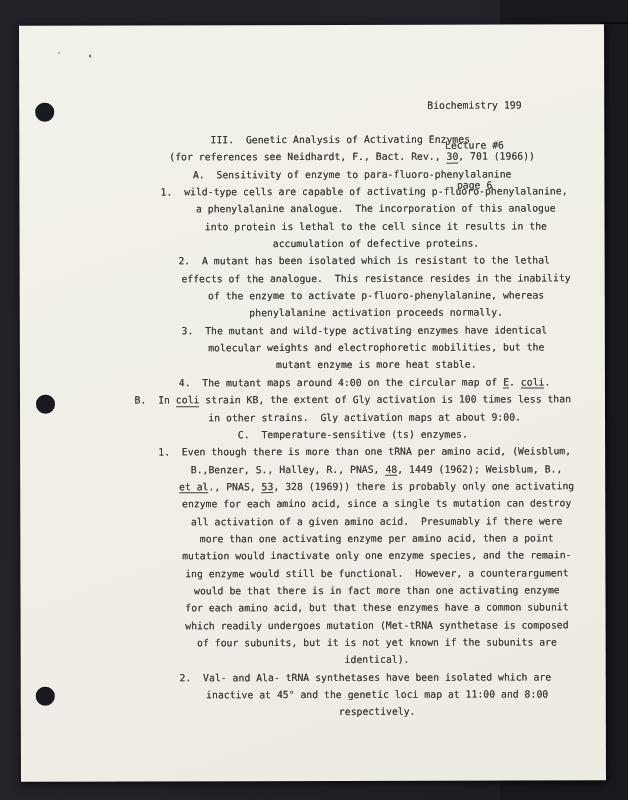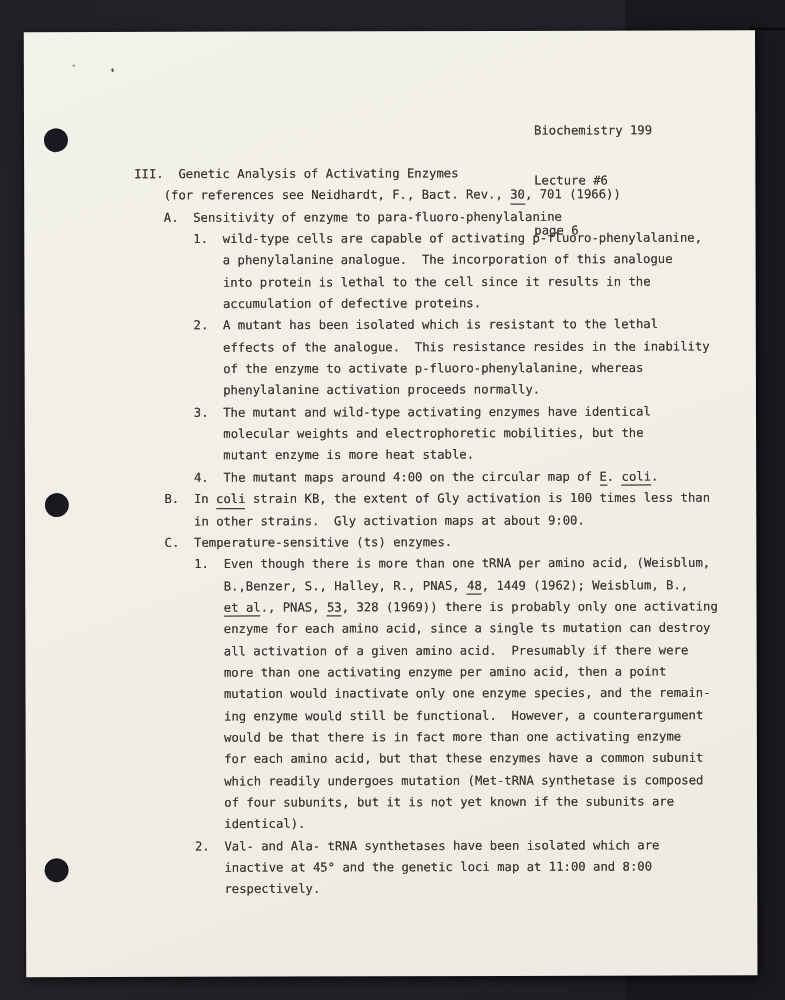--- a/index.html
+++ b/index.html
@@ -11,20 +11,21 @@
     height: 800px;
     overflow: hidden;
     background: #18181d;
     font-family: "DejaVu Sans Mono", "Liberation Mono", monospace;
   }
   .stage {
     position: relative;
     width: 500px;
     height: 800px;
     background: linear-gradient(120deg, #212127 0%, #232329 45%, #1e1e25 100%);
+    text-align: center;
   }
   
   .seam {
     position: absolute;
     left: 600px;
     top: 22px;
     width: 28px;
     height: 2px;
     background: rgba(0,0,0,0.55);
   }

